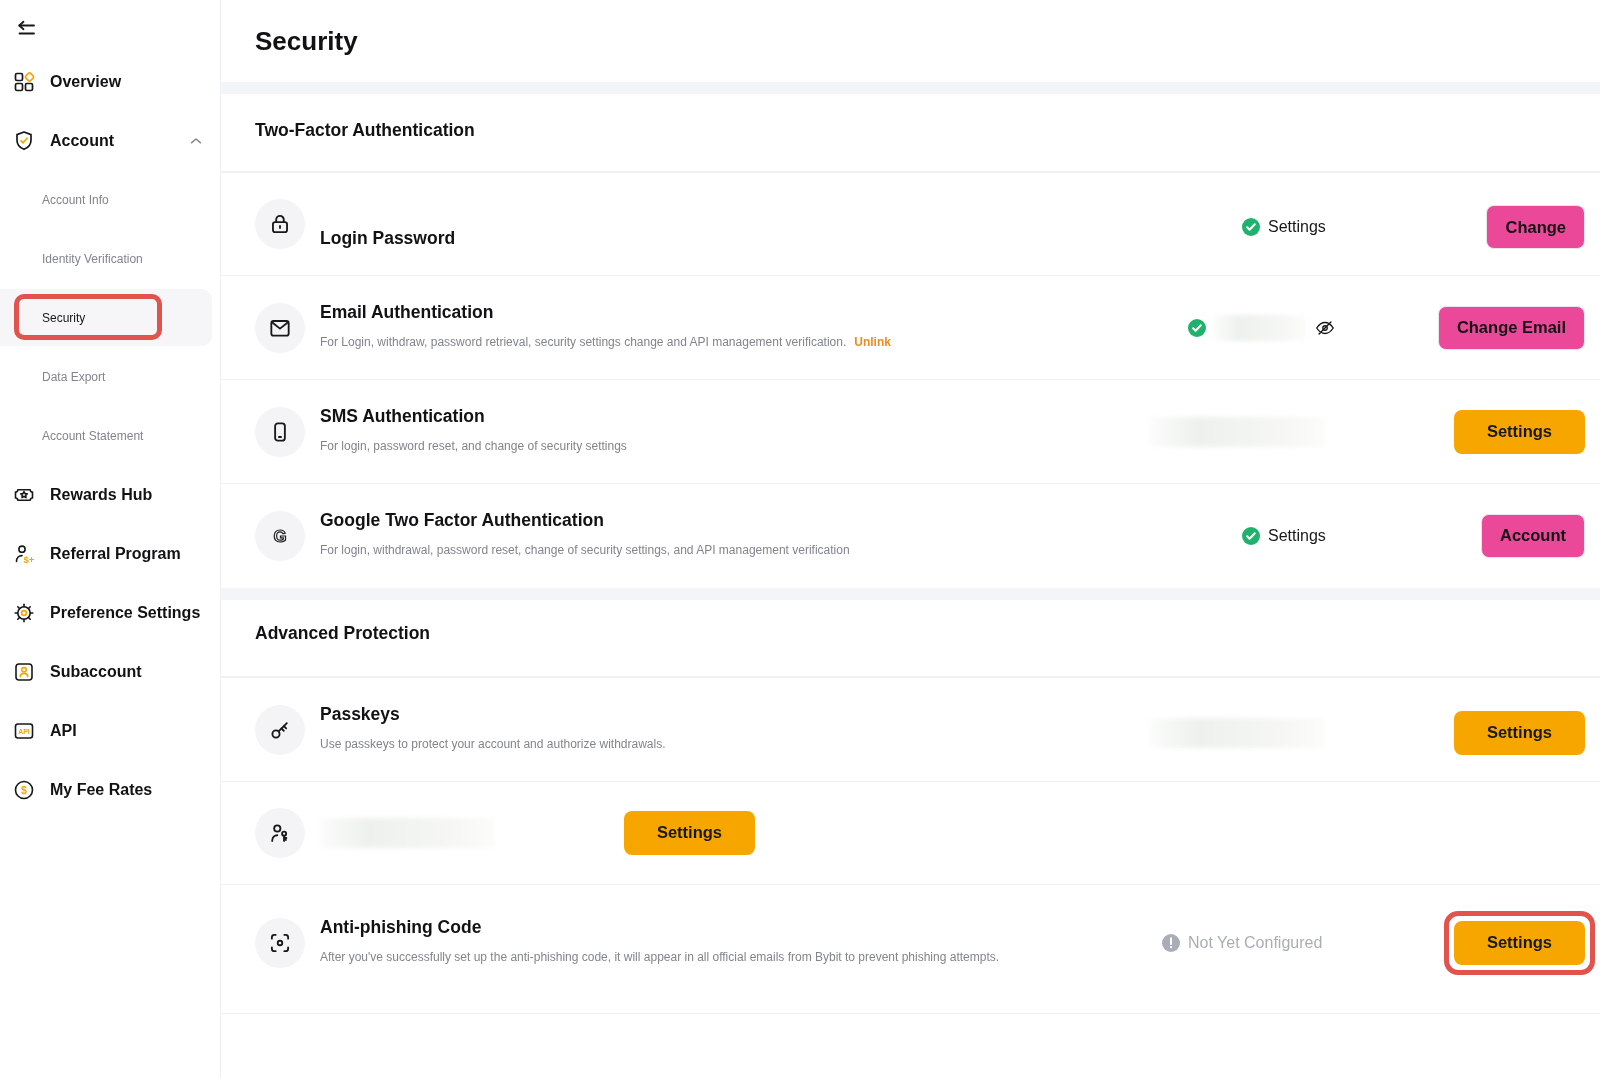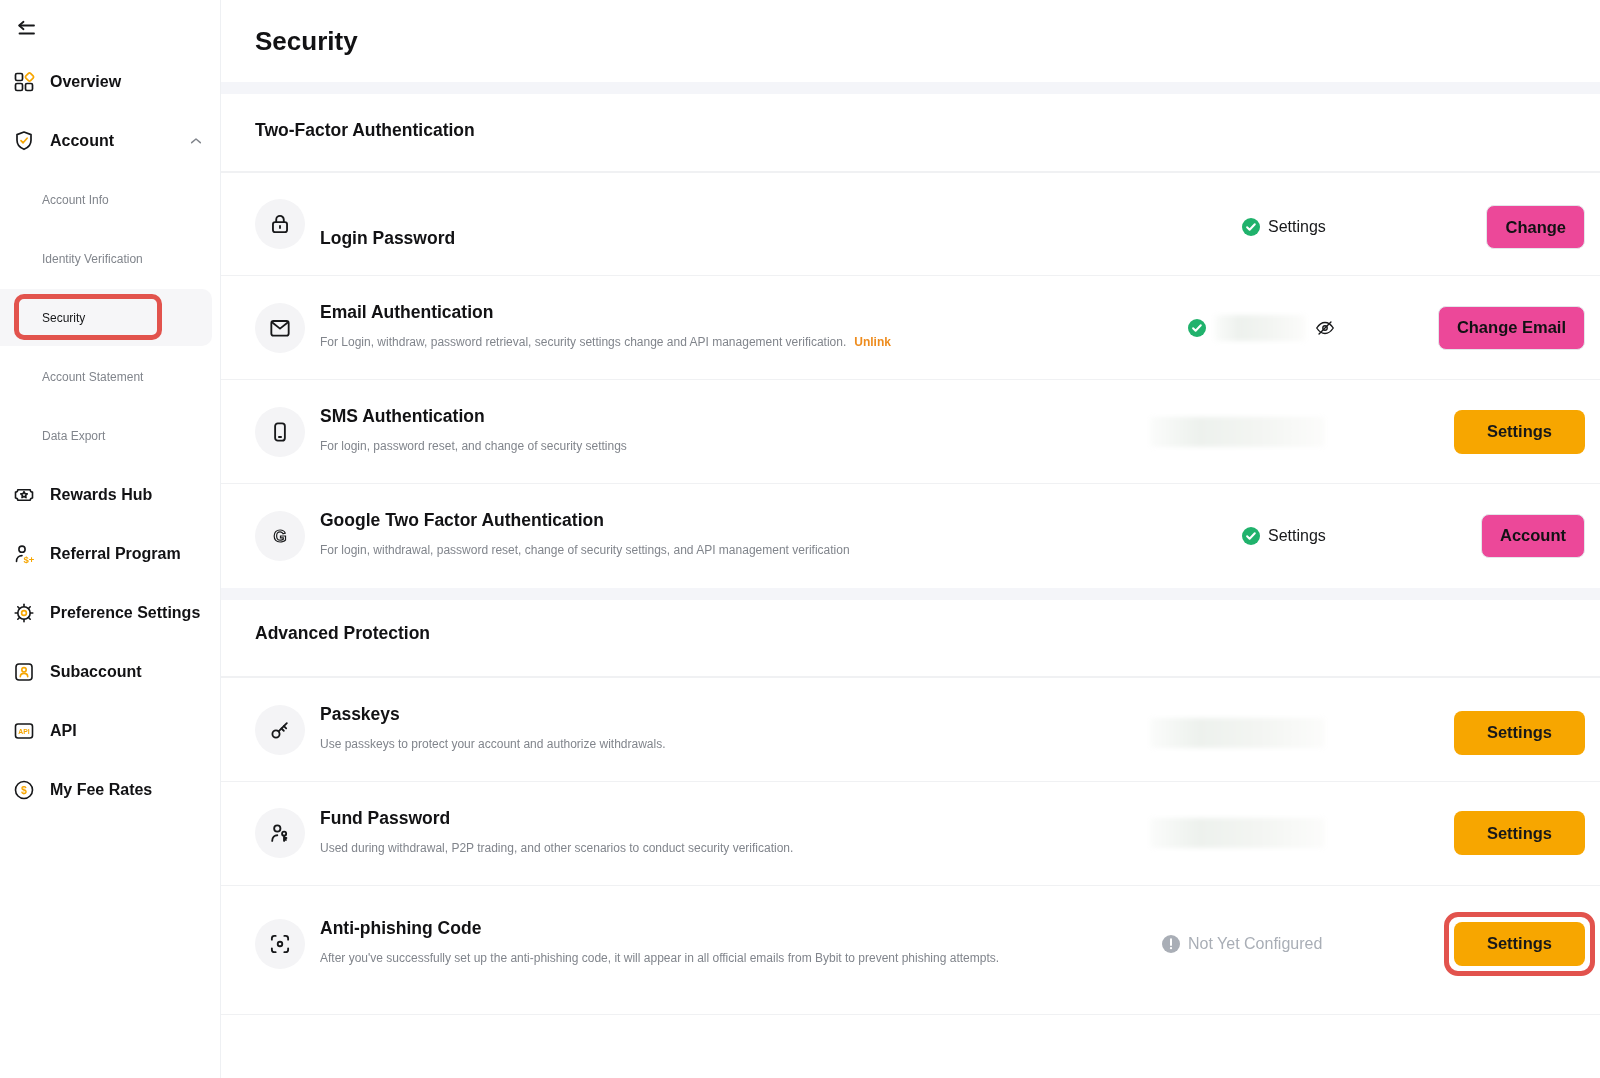--- a/index.html
+++ b/index.html
@@ -102,24 +102,24 @@
   </div>
   <div class="sub-item">
     <span class="sub-label">Identity Verification</span>
   </div>
   <div class="sub-item active">
     <span class="active-bg"></span>
     <span class="ring"></span>
     <span class="sub-label">Security</span>
   </div>
   <div class="sub-item">
+    <span class="sub-label">Data Export</span>
+  </div>
+  <div class="sub-item">
     <span class="sub-label">Account Statement</span>
-  </div>
-  <div class="sub-item">
-    <span class="sub-label">Data Export</span>
   </div>
 
   <div class="nav-item">
     <span class="nav-icon">
       <svg width="24" height="24" viewBox="0 0 24 24" fill="none" stroke="#17181a" stroke-width="1.6" stroke-linejoin="round">
         <path d="M3.5 9 a2.3 2.3 0 0 0 2.3-2.3 H18.2 a2.3 2.3 0 0 0 2.3 2.3 v6 a2.3 2.3 0 0 0 -2.3 2.3 H5.8 a2.3 2.3 0 0 0 -2.3 -2.3 Z"></path>
         <path d="M12 8.6 l1 2 2.2 .3 -1.6 1.5 .4 2.2 -2 -1.1 -2 1.1 .4 -2.2 L8.8 10.9 l2.2 -.3 Z"></path>
       </svg>
     </span>
     <span class="nav-label">Rewards Hub</span>
@@ -328,24 +328,20 @@
       <span class="row-icon">
         <svg width="26" height="26" viewBox="0 0 24 24" fill="none" stroke="#17181a" stroke-width="1.7" stroke-linecap="round">
           <circle cx="9.5" cy="7.8" r="2.9"></circle>
           <path d="M4.8 19.3 c0-3.4 2.2-5.2 4.7-5.2"></path>
           <circle cx="15.8" cy="12.6" r="1.9"></circle>
           <path d="M15.8 14.5 V19.3"></path>
           <path d="M15.8 16.6 h2.1"></path>
           <path d="M15.8 18.4 h1.7"></path>
         </svg>
       </span>
-      <div class="row-text">
-        <div class="row-title">Fund Password</div>
-        <div class="row-desc">Used during withdrawal, P2P trading, and other scenarios to conduct security verification.</div>
-      </div>
       <div class="row-right">
         <div class="row-status">
           <span class="mask mask-lg"></span>
         </div>
         <button class="btn btn-primary">Settings</button>
       </div>
     </div>
 
     <div class="sec-row" style="padding-bottom:38px;">
       <span class="row-icon">

